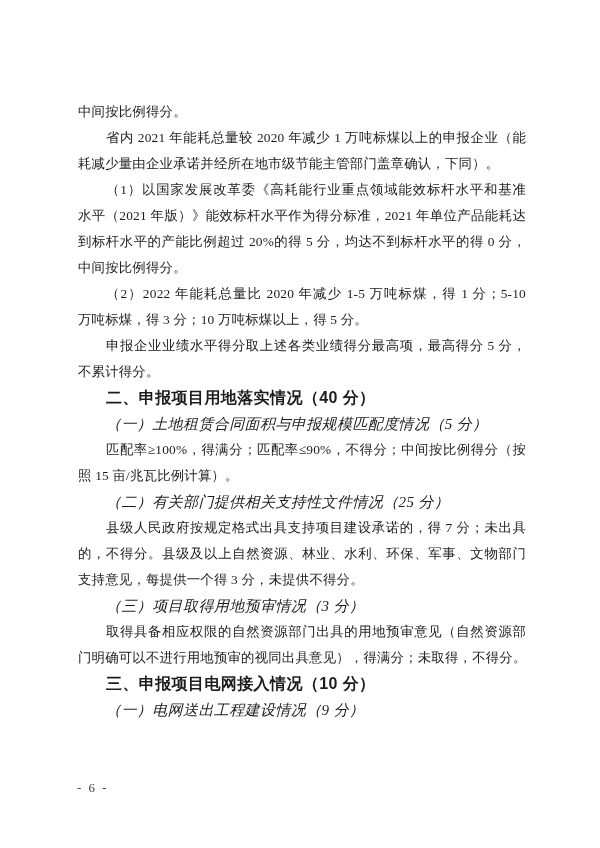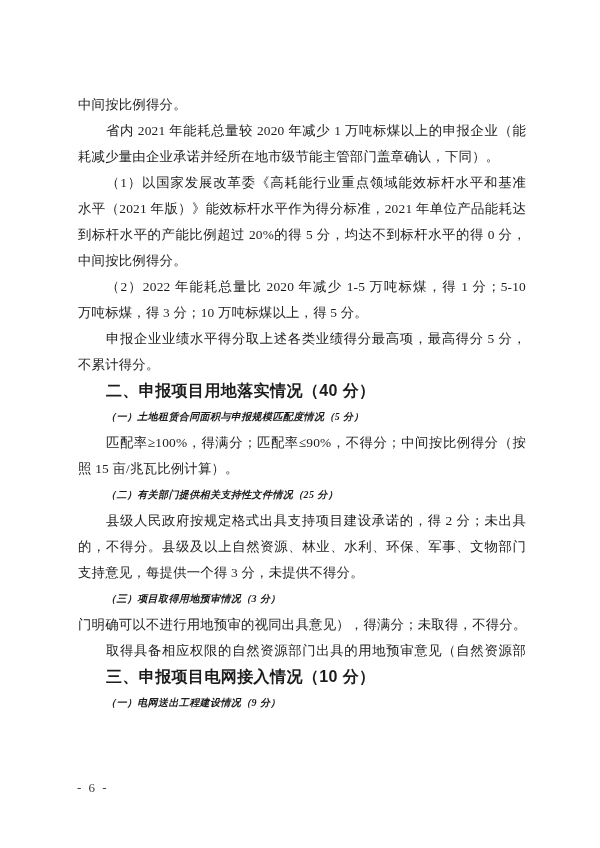--- a/index.html
+++ b/index.html
@@ -12,21 +12,21 @@
     width: 600px;
     height: 848px;
     background: #ffffff;
     overflow: hidden;
     font-family: "Liberation Serif", "DejaVu Serif", serif;
     color: #1c1c1c;
   }
   .doc-body {
     position: absolute;
     left: 78px;
-    top: 92px;
+    top: 99px;
     width: 448px;
   }
   .block { margin: 0; padding: 0; }
   .line {
     height: 26px;
     line-height: 26px;
     font-size: 13.4px;
     letter-spacing: 0.2px;
     text-align: justify;
     text-align-last: justify;
@@ -43,23 +43,23 @@
     font-size: 14.6px;
     font-family: "Liberation Serif", "DejaVu Serif", serif;
   }
   .block.h-section .line {
     font-weight: bold;
     font-size: 16px;
     letter-spacing: 0.4px;
     font-family: "Liberation Sans", "DejaVu Sans", sans-serif;
   }
   .block.h-sub .line {
-    font-weight: bold;
+    font-weight: normal;
     font-style: italic;
-    font-size: 10px;
+    font-size: 15px;
     letter-spacing: 0.4px;
     font-family: "Liberation Serif", "DejaVu Serif", serif;
   }
   .footer-page-num {
     position: absolute;
     left: 77px;
     top: 780px;
     font-size: 13px;
     letter-spacing: 2px;
     color: #3a3a3a;
@@ -99,30 +99,30 @@
         <div class="line first last">（一）土地租赁合同面积与申报规模匹配度情况（5 分）</div>
       </div>
       <div class="block body">
         <div class="line first">匹配率≥100%，得满分；匹配率≤90%，不得分；中间按比例得分（按</div>
         <div class="line last">照 15 亩/兆瓦比例计算）。</div>
       </div>
       <div class="block h-sub">
         <div class="line first last">（二）有关部门提供相关支持性文件情况（25 分）</div>
       </div>
       <div class="block body">
-        <div class="line first">县级人民政府按规定格式出具支持项目建设承诺的，得 2 分；未出具</div>
+        <div class="line first">县级人民政府按规定格式出具支持项目建设承诺的，得 7 分；未出具</div>
         <div class="line">的，不得分。县级及以上自然资源、林业、水利、环保、军事、文物部门</div>
         <div class="line last">支持意见，每提供一个得 3 分，未提供不得分。</div>
       </div>
       <div class="block h-sub">
         <div class="line first last">（三）项目取得用地预审情况（3 分）</div>
       </div>
       <div class="block body">
+        <div class="line first">取得具备相应权限的自然资源部门出具的用地预审意见（自然资源部</div>
         <div class="line">门明确可以不进行用地预审的视同出具意见），得满分；未取得，不得分。</div>
-        <div class="line first">取得具备相应权限的自然资源部门出具的用地预审意见（自然资源部</div>
       </div>
       <div class="block h-section">
         <div class="line first last">三、申报项目电网接入情况（10 分）</div>
       </div>
       <div class="block h-sub">
         <div class="line first last">（一）电网送出工程建设情况（9 分）</div>
       </div>
     </div>
   <div class="footer-page-num">- 6 -</div>
 </div>

